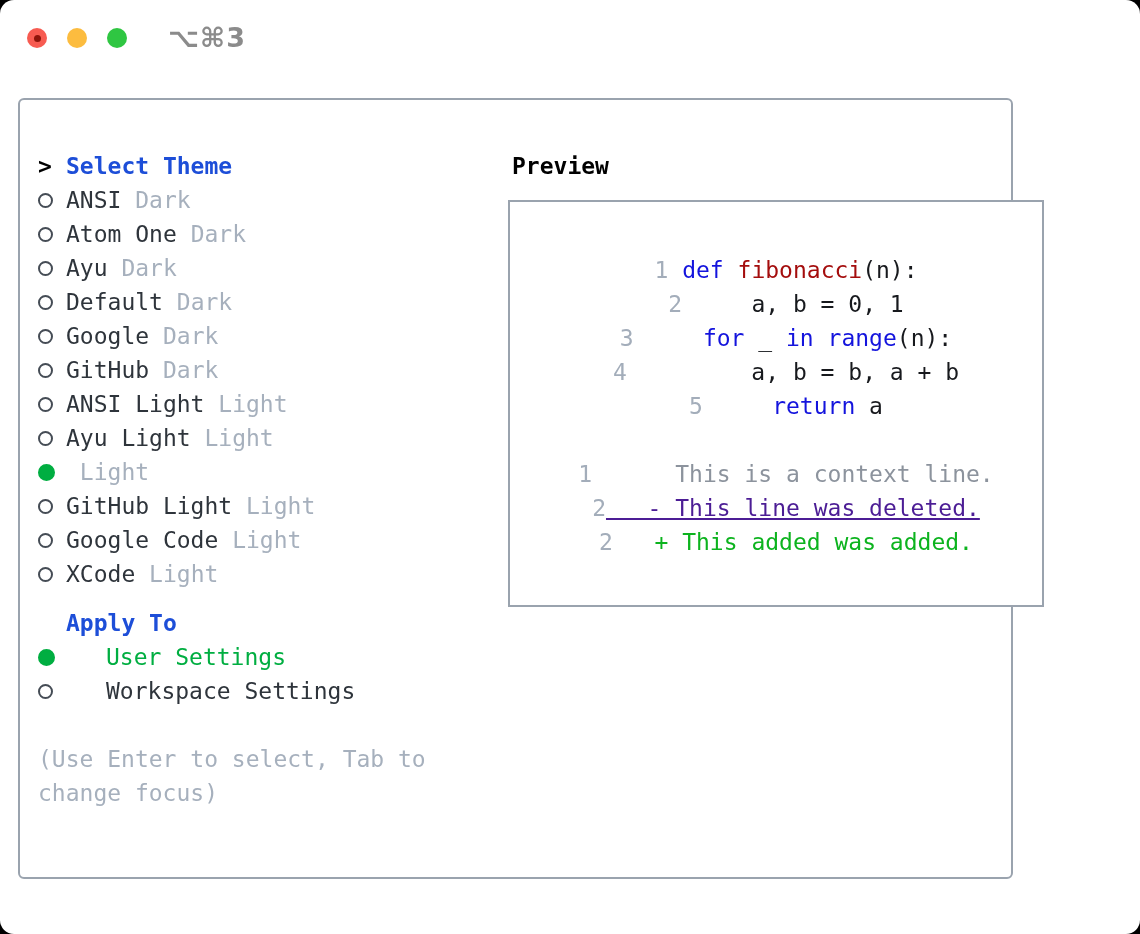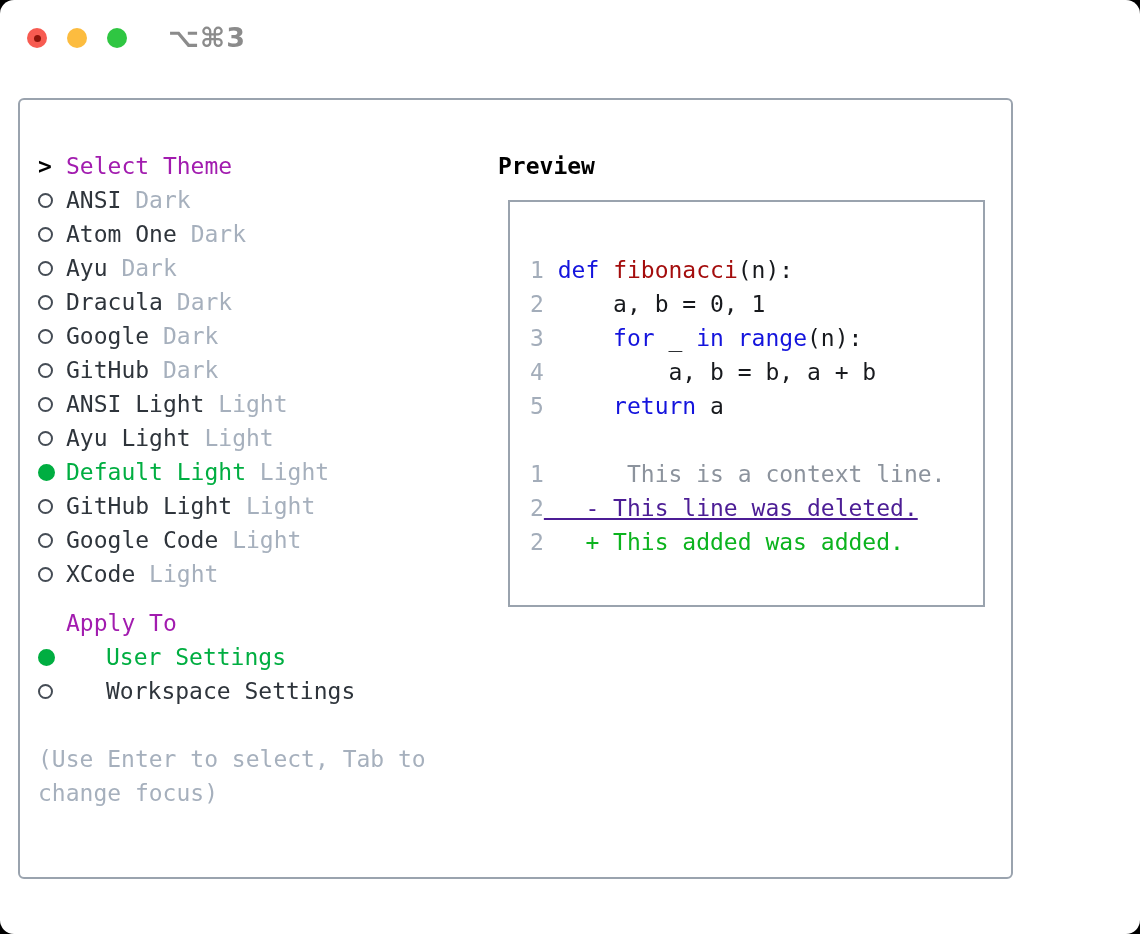--- a/index.html
+++ b/index.html
@@ -23,39 +23,39 @@
   
   .panel {
     position:absolute; left:18px; top:98px; width:995px; height:781px;
     border:2px solid #9aa3ae; border-radius:6px; background:#fff;
   }
   
   .left-col { position:absolute; left:38px; top:149px; font-size:23px; }
   .row { display:flex; align-items:center; height:34px; white-space:pre; }
   .marker { width:28px; flex:none; display:flex; align-items:center; }
   .prompt { font-weight:bold; color:#000; }
-  .section-header { font-weight:normal; color:#a21caf; }
+  .section-header { font-weight:bold; color:#1d4ed8; }
   .radio { width:15px; height:15px; border:2px solid #454c55; border-radius:50%; }
   .radio.filled { background:#00ae41; border-color:#00ae41; width:17px; height:17px; }
   .tname { color:#2e343b; }
   .tname.sel { color:#00ae41; }
   .tvariant { color:#a6b0bd; }
   .opt-label { color:#2e343b;margin-left:40px; }
   .opt-label.sel { color:#00ae41; }
   .apply-header { margin-top:15px; }
   .help { margin-top:34px; color:#a6b0bd; }
   .help div { height:34px; line-height:34px; white-space:pre; }
   
   .preview-title {
-    position:absolute; left:498px; top:149px; height:34px; line-height:34px;
+    position:absolute; left:512px; top:149px; height:34px; line-height:34px;
     font-size:23px; font-weight:bold; color:#000;
   }
   .preview-box {
-    position:absolute; left:508px; top:200px; width:477px; height:407px;
-    border:2px solid #9aa3ae; background:#fff; padding:17px 0 0 20px; overflow:hidden;
+    position:absolute; left:508px; top:200px; width:536px; height:407px;
+    border:2px solid #9aa3ae; background:#fff; padding:17px 0 0 20px; overflow:hidden;text-align:center;
   }
   .pline { height:34px; line-height:34px; white-space:pre; font-size:23px; }
   .lnum { color:#a3adba; }
   .tok-plain    { color:#17191d; }
   .tok-keyword  { color:#1414dd; }
   .tok-function { color:#a40d0d; }
   .tok-context  { color:#8c939d; }
   .tok-deleted  { color:#4c1d95;text-decoration:underline; }
   .tok-added    { color:#0cb31e; }
 </style>
@@ -78,26 +78,26 @@
   <div class="left-col">
     <div class="row">
       <span class="marker prompt">&gt;</span>
       <span class="section-header">Select Theme</span>
     </div>
 
     <div id="theme-list">
         <div class="row"><span class="marker"><span class="radio"></span></span><span class="tname">ANSI</span><span class="tvariant">&nbsp;Dark</span></div>
         <div class="row"><span class="marker"><span class="radio"></span></span><span class="tname">Atom One</span><span class="tvariant">&nbsp;Dark</span></div>
         <div class="row"><span class="marker"><span class="radio"></span></span><span class="tname">Ayu</span><span class="tvariant">&nbsp;Dark</span></div>
-        <div class="row"><span class="marker"><span class="radio"></span></span><span class="tname">Dracula</span><span class="tvariant">&nbsp;Dark</span></div>
+        <div class="row"><span class="marker"><span class="radio"></span></span><span class="tname">Default</span><span class="tvariant">&nbsp;Dark</span></div>
         <div class="row"><span class="marker"><span class="radio"></span></span><span class="tname">Google</span><span class="tvariant">&nbsp;Dark</span></div>
         <div class="row"><span class="marker"><span class="radio"></span></span><span class="tname">GitHub</span><span class="tvariant">&nbsp;Dark</span></div>
         <div class="row"><span class="marker"><span class="radio"></span></span><span class="tname">ANSI Light</span><span class="tvariant">&nbsp;Light</span></div>
         <div class="row"><span class="marker"><span class="radio"></span></span><span class="tname">Ayu Light</span><span class="tvariant">&nbsp;Light</span></div>
-        <div class="row"><span class="marker"><span class="radio filled"></span></span><span class="tname sel">Default Light</span><span class="tvariant">&nbsp;Light</span></div>
+        <div class="row"><span class="marker"><span class="radio filled"></span></span><span class="tvariant">&nbsp;Light</span></div>
         <div class="row"><span class="marker"><span class="radio"></span></span><span class="tname">GitHub Light</span><span class="tvariant">&nbsp;Light</span></div>
         <div class="row"><span class="marker"><span class="radio"></span></span><span class="tname">Google Code</span><span class="tvariant">&nbsp;Light</span></div>
         <div class="row"><span class="marker"><span class="radio"></span></span><span class="tname">XCode</span><span class="tvariant">&nbsp;Light</span></div>
       </div>
 
     <div class="row apply-header">
       <span class="marker"></span>
       <span class="section-header">Apply To</span>
     </div>
 

